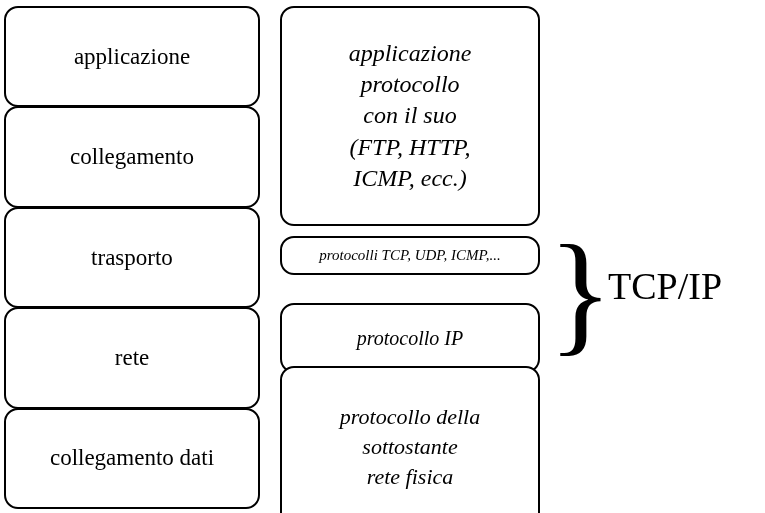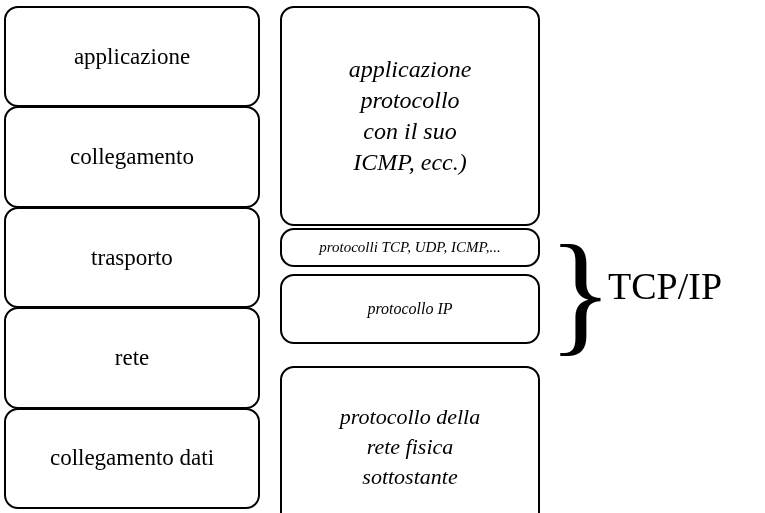--- a/index.html
+++ b/index.html
@@ -69,28 +69,28 @@
     text-align: center;
   }
   #proto-app {
     top: 0;
     height: 220px;
     font-size: 24px;
     line-height: 1.3;
     font-weight: 500;
   }
   #proto-transport {
-    top: 222px;
+    top: 230px;
     height: 39px;
     font-size: 15px;
   }
   #proto-ip {
-    top: 268px;
+    top: 297px;
     height: 70px;
-    font-size: 16px;
+    font-size: 20px;
   }
   #proto-physical {
     top: 360px;
     height: 162px;
     font-size: 22px;
     line-height: 1.35;
     font-weight: 500;
   }
   .proto-line {
     display: block;
@@ -141,34 +141,35 @@
     <div class="osi-box">
       <span>collegamento dati</span>
     </div>
   </div>
 
   <div class="proto-column">
     <div class="proto-box" id="proto-app">
       <span class="proto-line">applicazione</span>
       <span class="proto-line">protocollo</span>
       <span class="proto-line">con il suo</span>
+      <span class="proto-line">(FTP, HTTP,</span>
       <span class="proto-line">ICMP, ecc.)</span>
     </div>
 
     <div class="proto-box" id="proto-transport">
       <span class="proto-line">protocolli TCP, UDP, ICMP,...</span>
     </div>
 
     <div class="proto-box" id="proto-ip">
       <span class="proto-line">protocollo IP</span>
     </div>
 
     <div class="proto-box" id="proto-physical">
       <span class="proto-line">protocollo della</span>
+      <span class="proto-line">sottostante</span>
       <span class="proto-line">rete fisica</span>
-      <span class="proto-line">sottostante</span>
     </div>
   </div>
 
   <div class="brace">}</div>
   <div class="tcpip-label">TCP/IP</div>
 
 </div>
 
 </body></html>

